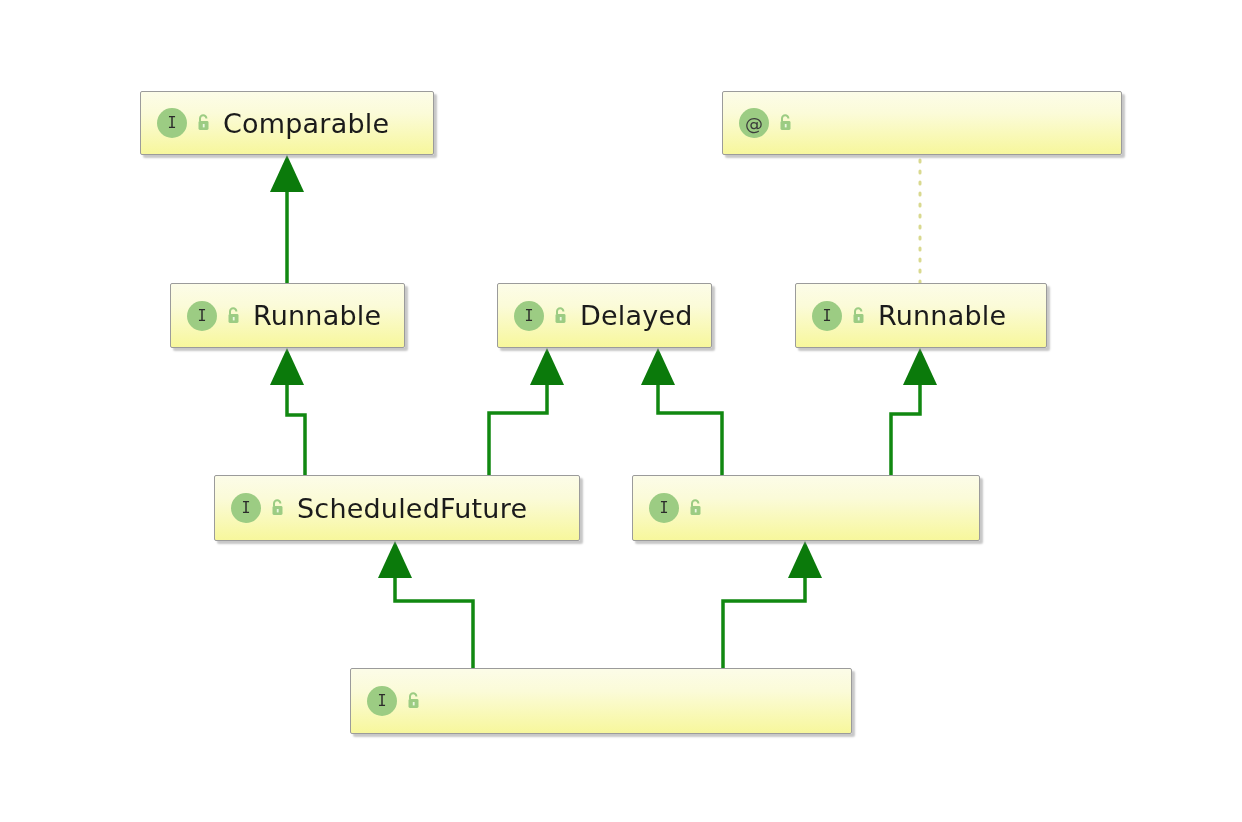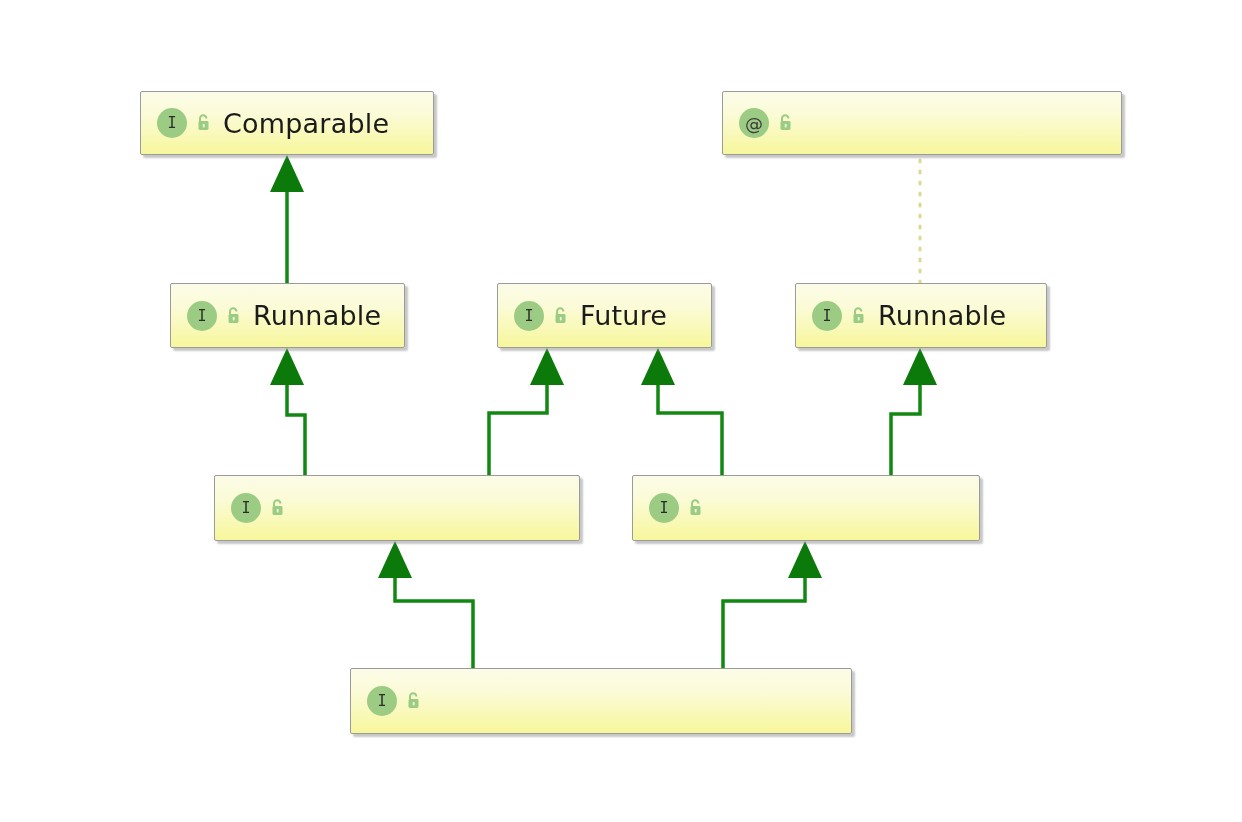--- a/index.html
+++ b/index.html
@@ -149,40 +149,41 @@
     <span class="node-label">Runnable</span>
   </div>
 
   <div class="uml-node" style="left:497px; top:283px; width:215px; height:65px;">
     <span class="stereo-icon">I</span>
     <svg class="lock-icon" viewBox="0 0 18 20">
       <path d="M5 8 V5.5 A3.2 3.2 0 0 1 11.4 5.5" fill="none" stroke="#9ccc83" stroke-width="2"></path>
       <rect x="3.5" y="8" width="10" height="9" rx="1.4" fill="#9ccc83"></rect>
       <rect x="7.8" y="11" width="1.8" height="3.4" fill="#eaf7e0"></rect>
     </svg>
-    <span class="node-label">Future</span>
+    <span class="node-label">Delayed</span>
   </div>
 
   <div class="uml-node" style="left:795px; top:283px; width:252px; height:65px;">
     <span class="stereo-icon">I</span>
     <svg class="lock-icon" viewBox="0 0 18 20">
       <path d="M5 8 V5.5 A3.2 3.2 0 0 1 11.4 5.5" fill="none" stroke="#9ccc83" stroke-width="2"></path>
       <rect x="3.5" y="8" width="10" height="9" rx="1.4" fill="#9ccc83"></rect>
       <rect x="7.8" y="11" width="1.8" height="3.4" fill="#eaf7e0"></rect>
     </svg>
     <span class="node-label">Runnable</span>
   </div>
 
   <div class="uml-node" style="left:214px; top:475px; width:366px; height:66px;">
     <span class="stereo-icon">I</span>
     <svg class="lock-icon" viewBox="0 0 18 20">
       <path d="M5 8 V5.5 A3.2 3.2 0 0 1 11.4 5.5" fill="none" stroke="#9ccc83" stroke-width="2"></path>
       <rect x="3.5" y="8" width="10" height="9" rx="1.4" fill="#9ccc83"></rect>
       <rect x="7.8" y="11" width="1.8" height="3.4" fill="#eaf7e0"></rect>
     </svg>
+    <span class="node-label">ScheduledFuture</span>
   </div>
 
   <div class="uml-node" style="left:632px; top:475px; width:348px; height:66px;">
     <span class="stereo-icon">I</span>
     <svg class="lock-icon" viewBox="0 0 18 20">
       <path d="M5 8 V5.5 A3.2 3.2 0 0 1 11.4 5.5" fill="none" stroke="#9ccc83" stroke-width="2"></path>
       <rect x="3.5" y="8" width="10" height="9" rx="1.4" fill="#9ccc83"></rect>
       <rect x="7.8" y="11" width="1.8" height="3.4" fill="#eaf7e0"></rect>
     </svg>
   </div>

